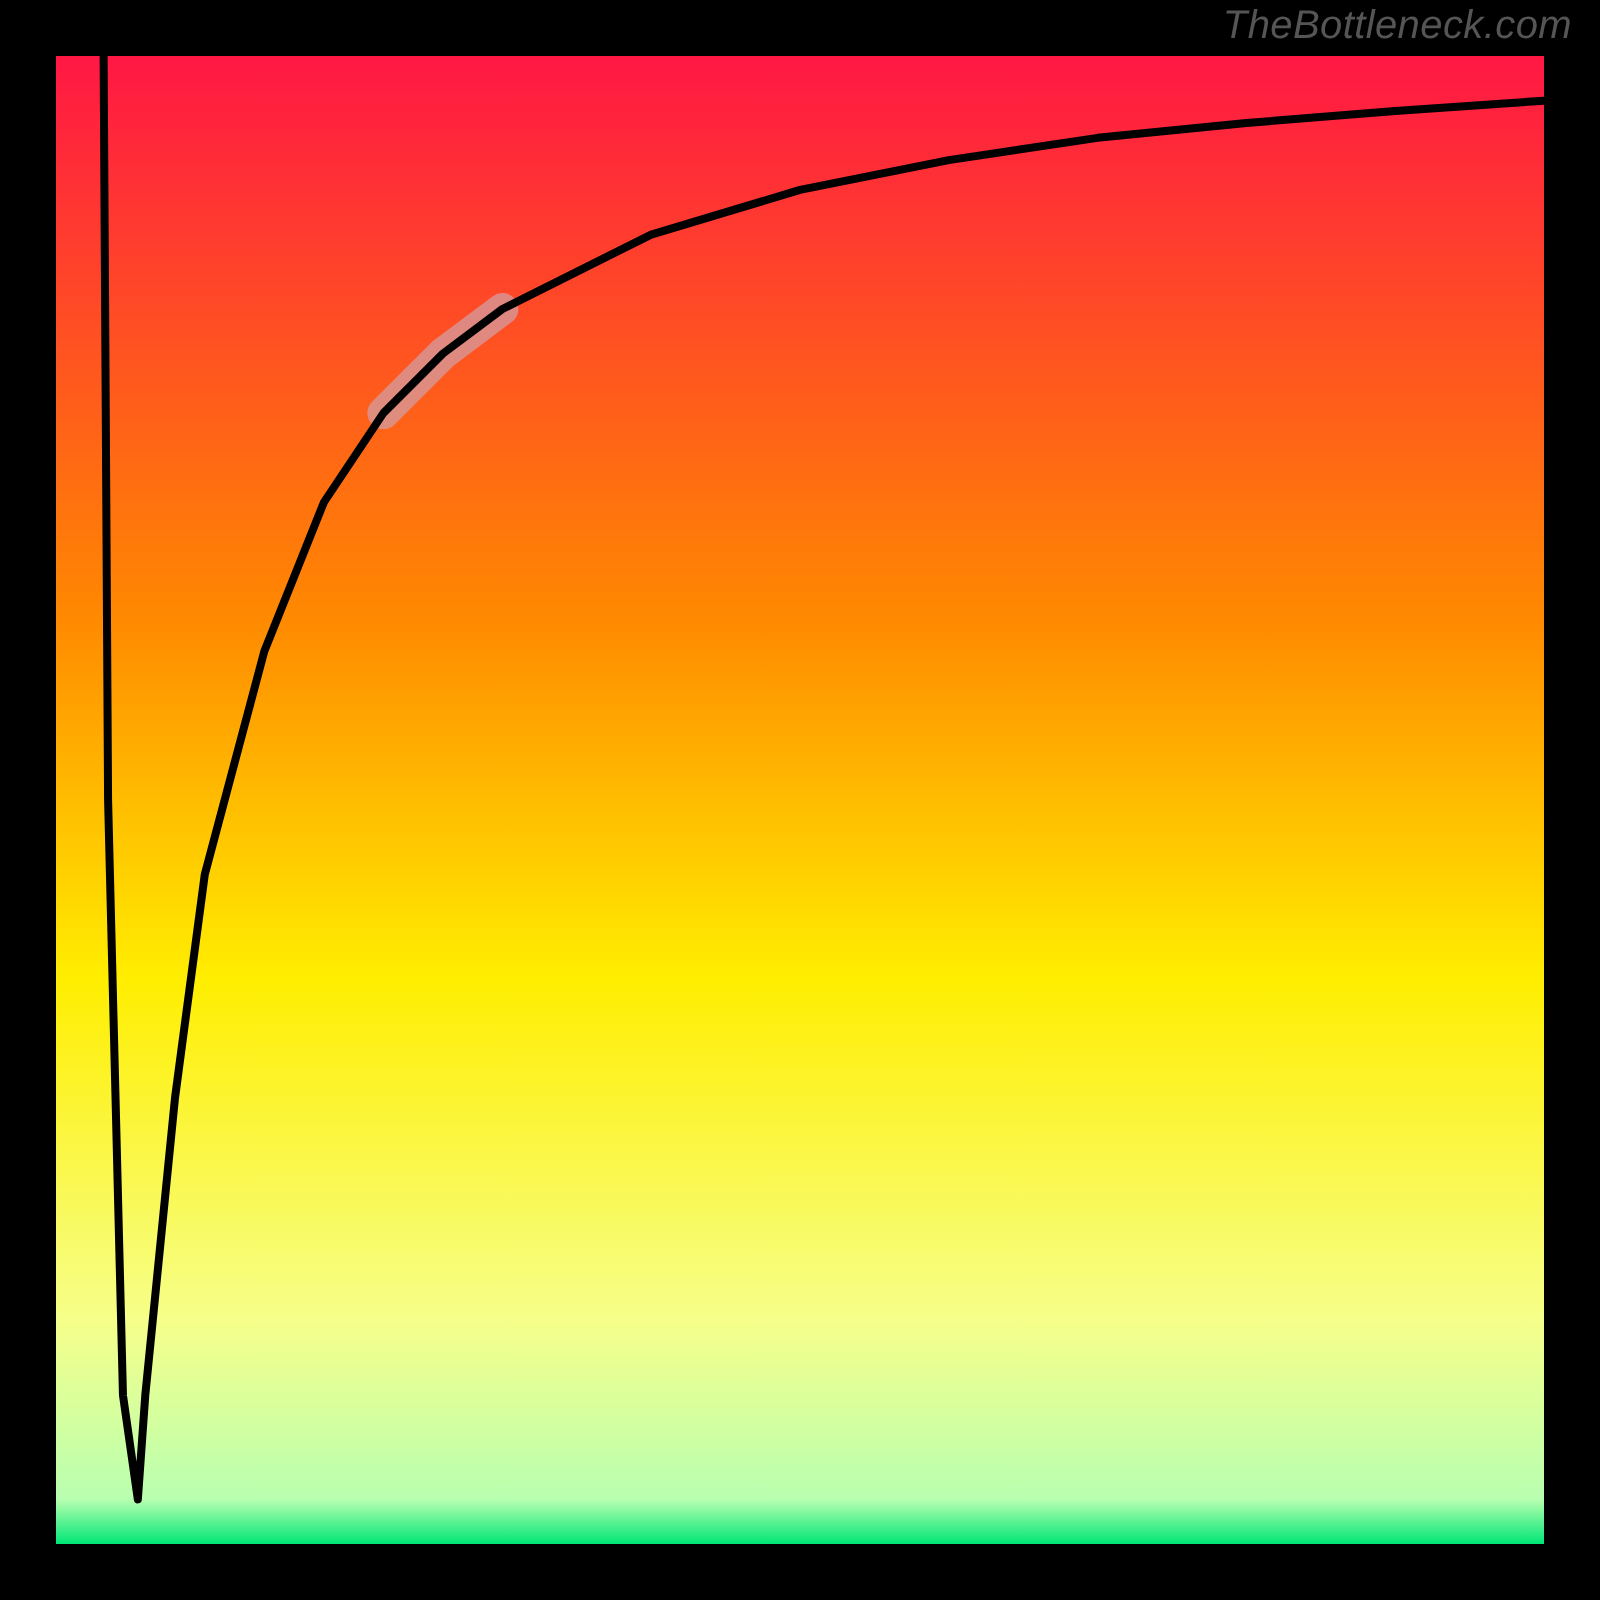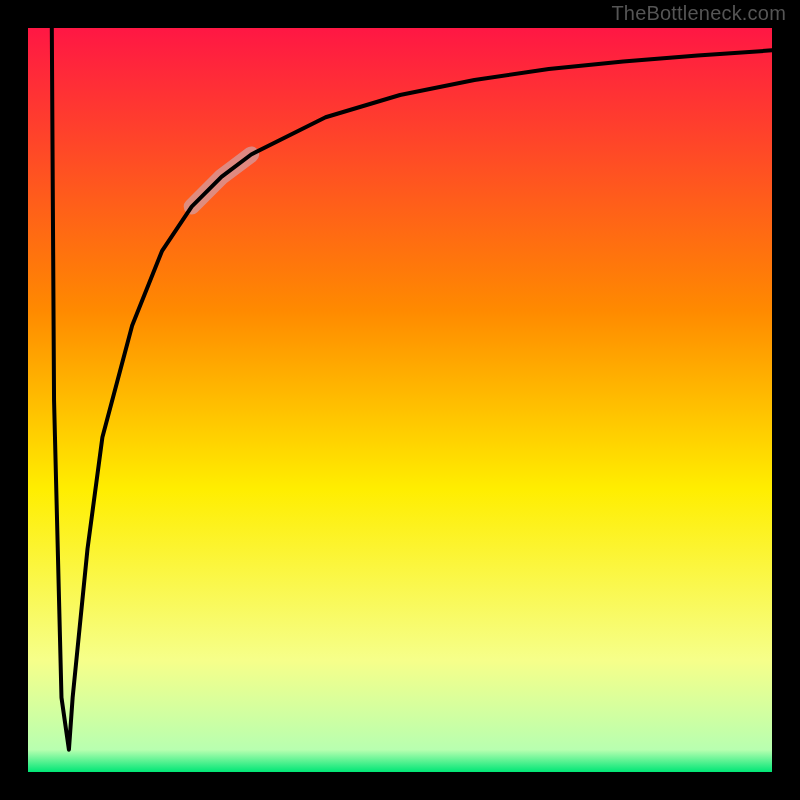--- a/index.html
+++ b/index.html
@@ -1,17 +1,17 @@
 <!DOCTYPE html>
 <html><head>
 <meta charset="utf-8">
 <style>
   * { margin: 0; padding: 0; box-sizing: border-box; }
   html, body { width: 800px; height: 800px; overflow: hidden; background: #fff; }
-  .wrap { position: relative; width: 800px; height: 668px; }
+  .wrap { position: relative; width: 800px; height: 668px; font-style: italic; }
   .attribution {
     position: absolute;
     top: 2px;
     right: 14px;
     font-family: Arial, Helvetica, sans-serif;
     font-size: 20px;
     font-weight: 500;
     color: #555;
     letter-spacing: 0.2px;
   }

